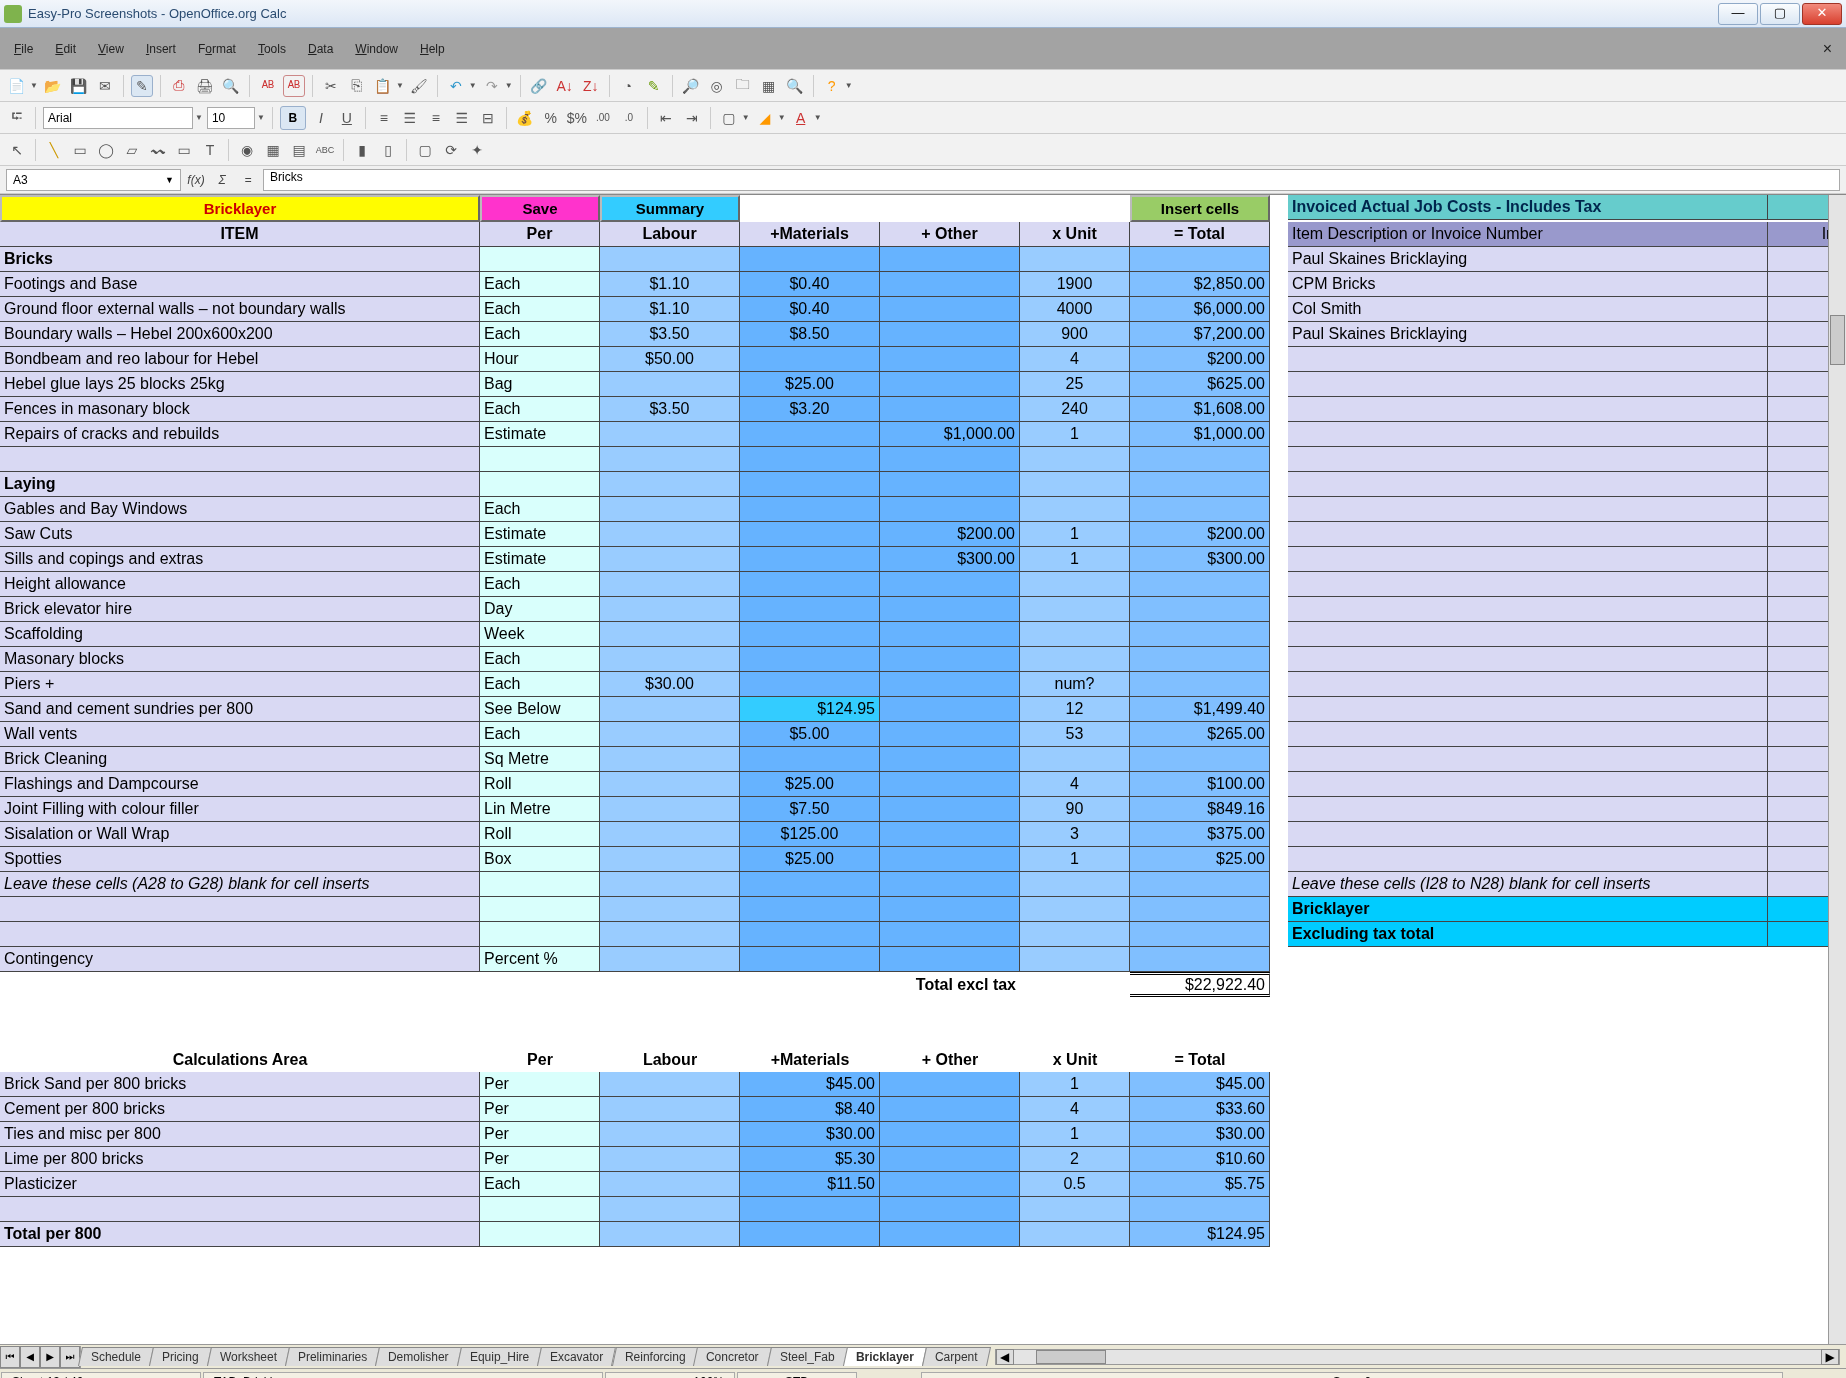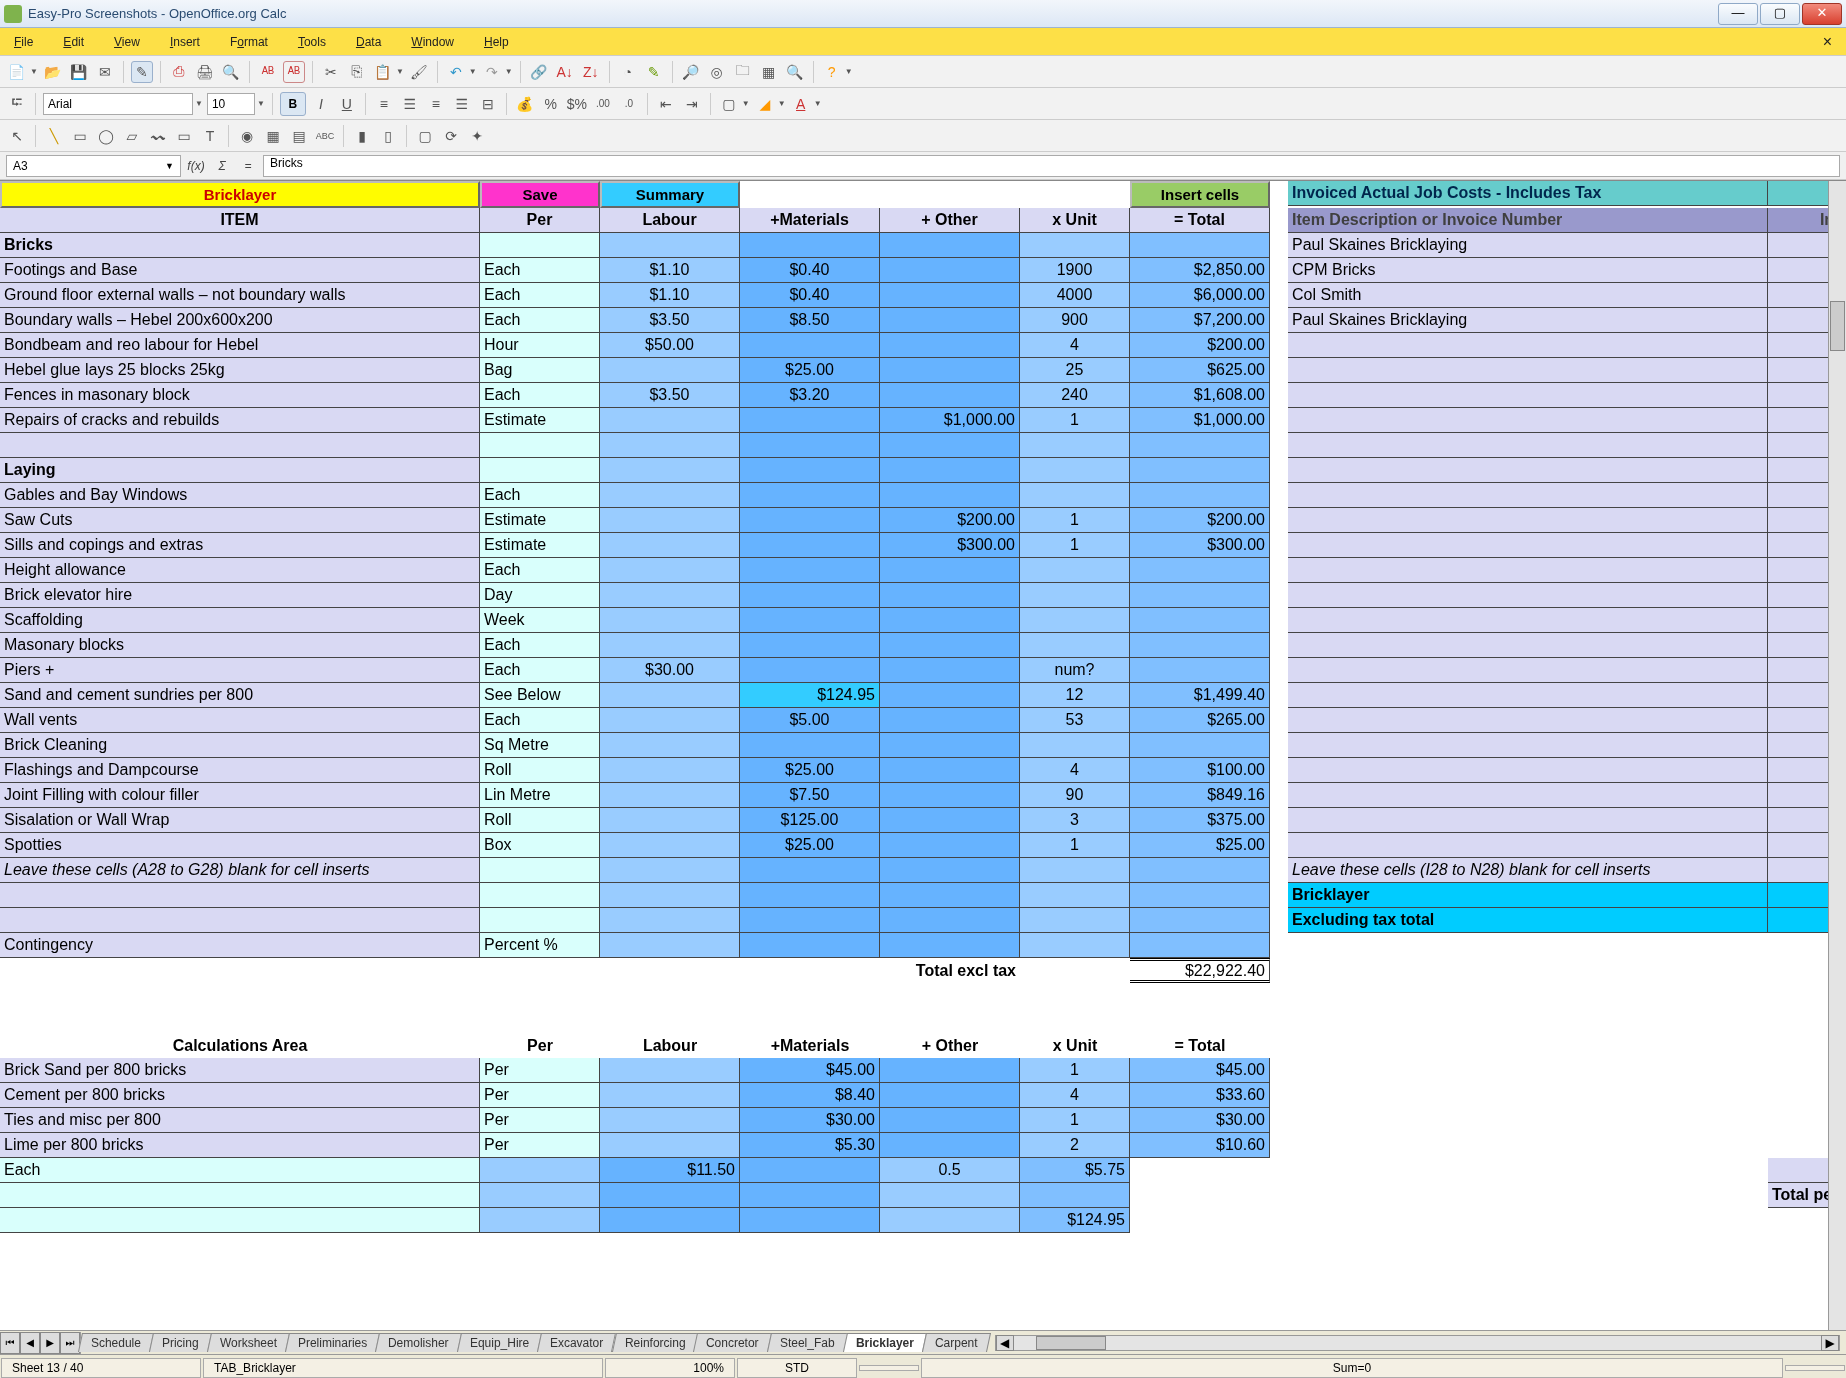--- a/index.html
+++ b/index.html
@@ -7,21 +7,21 @@
   
   .titlebar { height: 28px; background: linear-gradient(#f2f6fb,#dce7f5); display:flex; align-items:center; padding:0 4px; border-bottom:1px solid #9db4cf;}
   .titlebar .app-icon { width:18px; height:18px; background:#7fb34d; border-radius:3px; margin-right:6px; display:inline-block;}
   .titlebar .title-text { color:#2a4b70; font-size:13px;}
   .titlebar .win-btns { margin-left:auto; display:flex; gap:2px;}
   .win-btn { width:40px; height:22px; border:1px solid #8fa9c7; border-radius:3px; background:linear-gradient(#fafcfe,#dbe7f4); text-align:center; line-height:18px; font-size:13px;}
   .win-btn.close { background:linear-gradient(#f28b7d,#d8402f); color:#fff; border-color:#a03426;}
   .sub-close { margin-left:auto; padding:0 8px; color:#555; font-size:16px; cursor:default;}
 
   
-  .menubar { height:28px; background:#fde047; display:flex; align-items:center; padding:0 6px; gap:14px; border-bottom:1px solid #ccc;}
+  .menubar { height:42px; background:#a3a3a3; display:flex; align-items:center; padding:0 6px; gap:6px; border-bottom:1px solid #ccc;}
   .menubar span { padding:3px 8px; color:#222;}
   .menubar span u { text-decoration: underline; }
 
   
   .toolbar { height:32px; background:#f2f2f2; border-bottom:1px solid #ccc; display:flex; align-items:center; padding:0 6px; gap:4px;}
   .tb-icon { width:22px; height:22px; border:1px solid transparent; border-radius:3px; display:flex; align-items:center; justify-content:center; font-size:14px; color:#555;}
   .tb-sep { width:1px; height:22px; background:#ccc; margin:0 3px;}
   .dd-arrow{font-size:8px;color:#555;margin-left:-2px;}
   select.fake, input.fake { height:22px; border:1px solid #aaa; background:#fff; font-size:12px; padding:0 4px;}
   .font-name{width:150px;}
@@ -47,21 +47,21 @@
   .green{background:#99cc66;}
   .lav{background:#d9d9f3;}
   .pale{background:#d9fffc;}
   .blue1{background:#99ccff;}
   .blue2{background:#66b3ff;}
   .blue3{background:#80bfff;}
   .sec-hdr{font-weight:bold;}
   .ital{font-style:italic;}
   .gap{background:#fff;border-right:1px solid #fff;border-bottom:1px solid #fff;}
   .inv-hdr{background:#66cccc;color:#00264d;font-weight:bold;}
-  .inv-sub{background:#9999cc;color:#404040;font-weight:bold;}
+  .inv-sub{background:#9999cc;color:#000000;}
   .brightcyan{background:#00ccff;font-weight:bold;}
   .total-cell{border-top:3px double #000;border-bottom:3px double #000;font-weight:normal;}
 
   
   .tabstrip{height:24px;background:#ece9d8;border-top:1px solid #999;display:flex;align-items:center;font-size:12px;}
   .nav-btns{display:flex;border-right:1px solid #999;}
   .nav-btns div{width:20px;height:22px;border:1px solid #888;background:#ddd;display:flex;align-items:center;justify-content:center;font-size:10px;}
   .tab{padding:2px 10px;border:1px solid #888;border-bottom:none;background:#ddd;margin-left:-1px;color:#333; transform:skewX(-12deg);}
   .tab span{display:inline-block;transform:skewX(12deg);}
   .tab.active{background:#fff;font-weight:bold;}
@@ -602,20 +602,21 @@
       <div class="cell lav">Lime per 800 bricks</div>
       <div class="cell pale">Per</div>
       <div class="cell blue1"></div>
       <div class="cell blue2 r">$5.30</div>
       <div class="cell blue2"></div>
       <div class="cell blue1 c">2</div>
       <div class="cell blue3 r">$10.60</div>
       <div class="cell gap"></div>
       <div class="cell " style="border:none;"></div>
       <div class="cell " style="border:none;"></div>
+      <div class="cell lav">Plasticizer</div>
       <div class="cell pale">Each</div>
       <div class="cell blue1"></div>
       <div class="cell blue2 r">$11.50</div>
       <div class="cell blue2"></div>
       <div class="cell blue1 c">0.5</div>
       <div class="cell blue3 r">$5.75</div>
       <div class="cell gap"></div>
       <div class="cell " style="border:none;"></div>
       <div class="cell " style="border:none;"></div>
       <div class="cell lav"></div>

